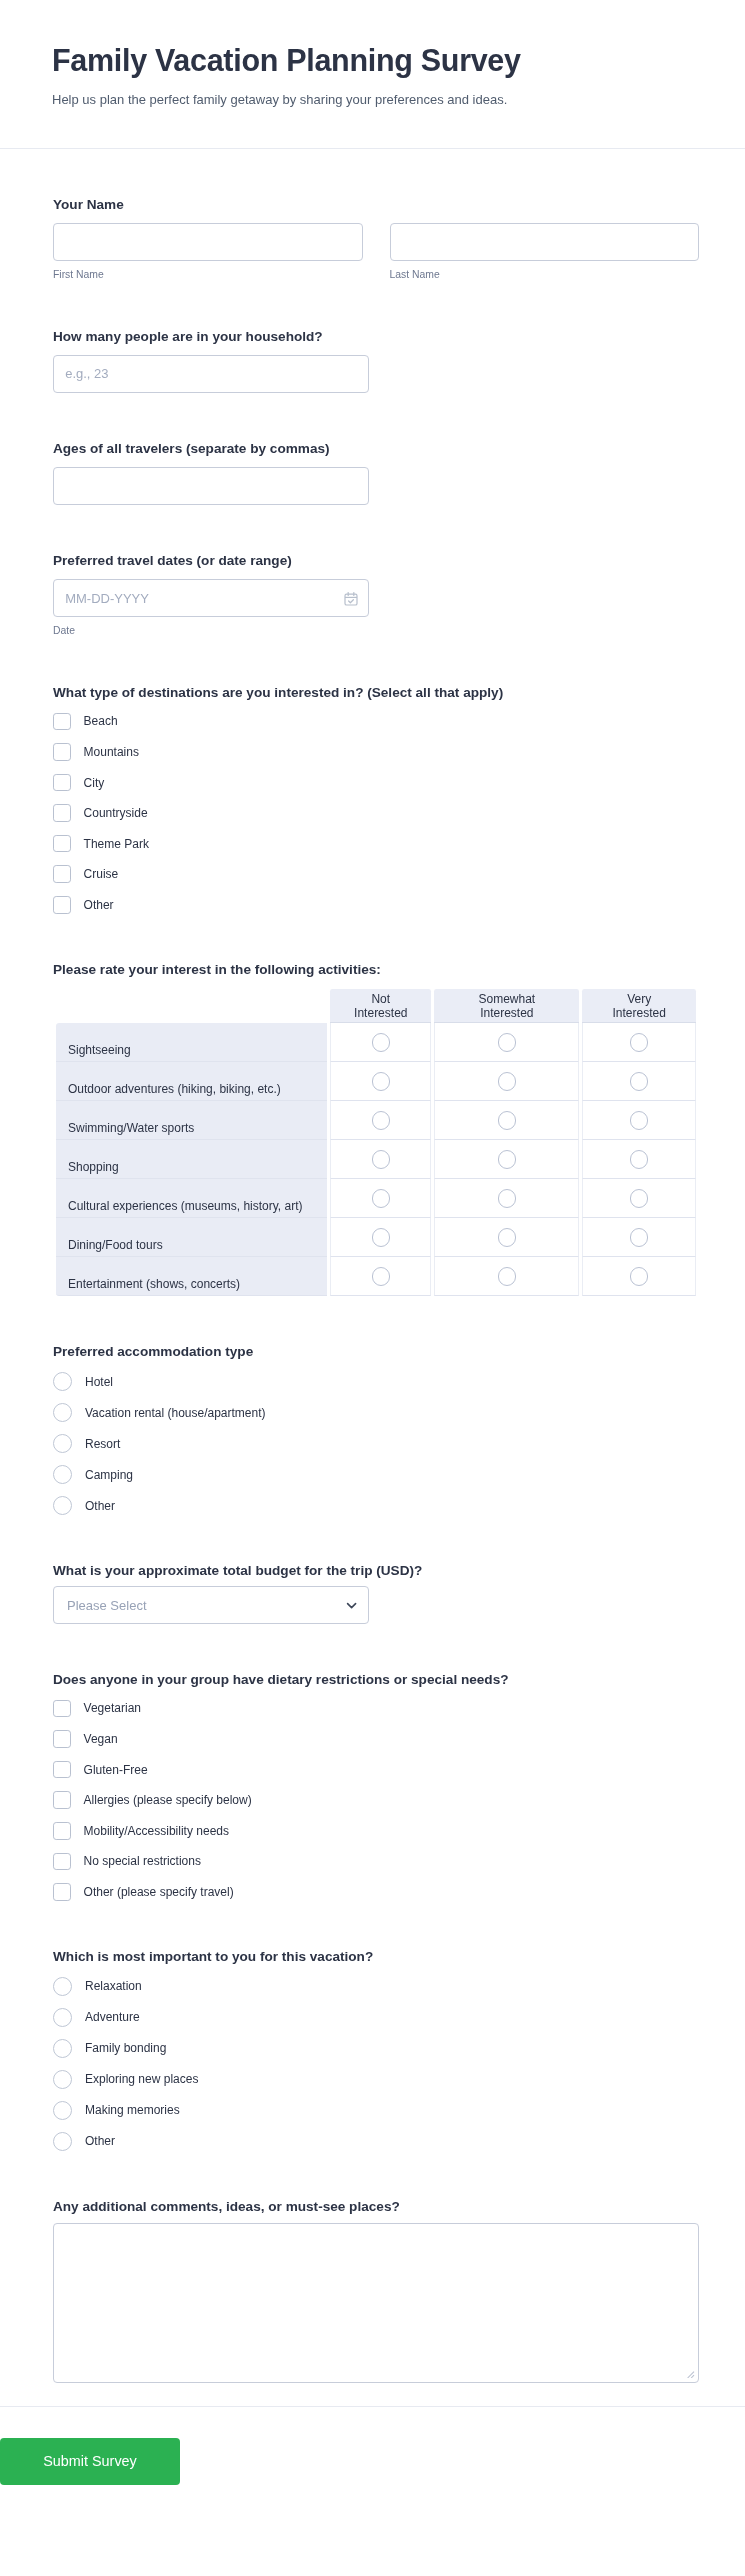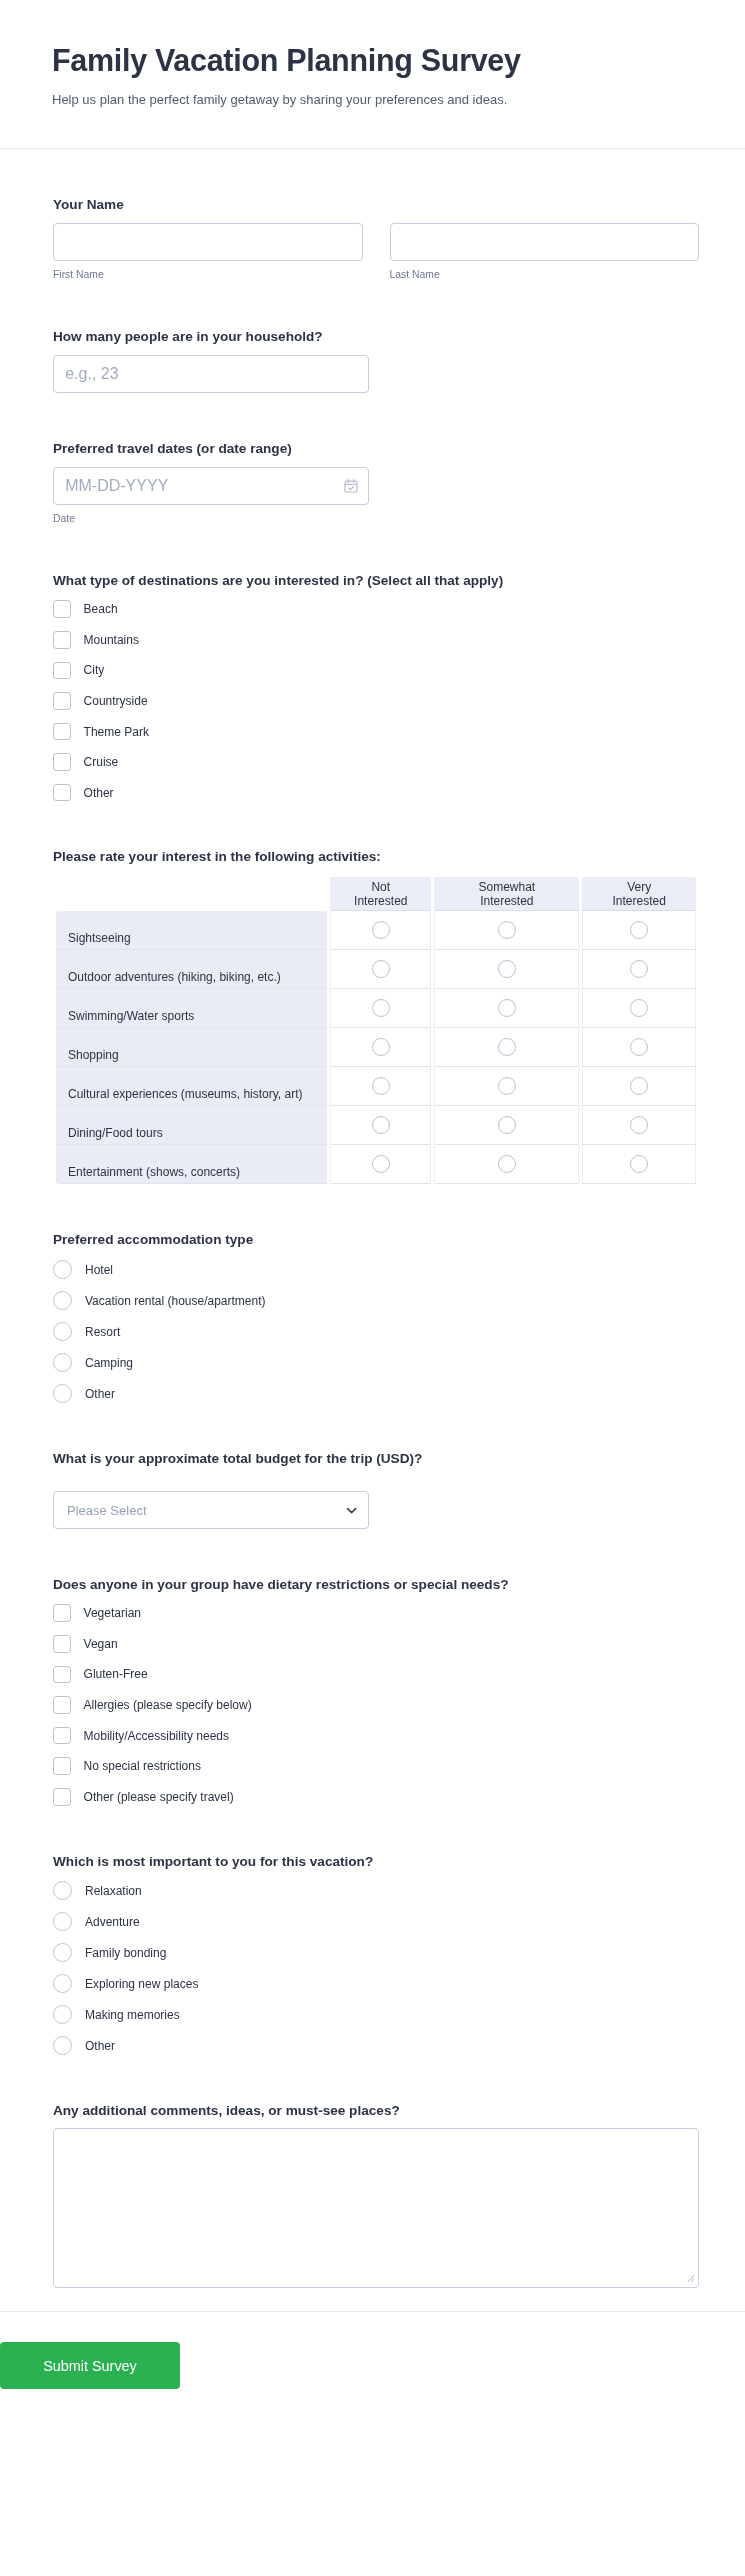--- a/index.html
+++ b/index.html
@@ -17,21 +17,21 @@
   .divider { border:none; border-top:0.8px solid #e7eaf1; margin:41px 0 0 0; }
   .divider-bottom { border:none; border-top:0.8px solid #e7eaf1; margin:23px 0 0 0; }
   .content { padding: 0 47px 0 53px; }
   .question { margin-top:47px; }
   .q-label { font-size:13.6px; font-weight:600; line-height:17.6px; color:#2c3345; }
 
   .name-row { display:flex; gap:27px; margin-top:9.6px; }
   .name-col { flex:1; }
   .text-input {
     width:100%; height:38px; border:0.8px solid #c7cdda; border-radius:4px;
-    background:#fff; font-family:inherit; font-size:16px; color:#2c3345; padding:0 11.2px; outline:none;
+    background:#fff; font-family:inherit; font-size:13px; color:#2c3345; padding:0 11.2px; outline:none;
   }
   .text-input::placeholder { color:#a3acbf; opacity:1; }
   .input-sm { width:316px; margin-top:9.6px; display:block; }
   .sublabel { margin-top:6.4px; font-size:10.4px; line-height:13px; color:#6e7890; }
 
   .date-wrap { position:relative; width:316px; margin-top:9.6px; }
   .date-wrap .text-input { width:100%; margin-top:0; padding-right:35px; }
   .cal-icon { position:absolute; right:9.6px; top:11.2px; width:16px; height:16px; }
 
   .opt-list { margin-top:11.2px; }
@@ -61,21 +61,21 @@
   }
   .matrix tbody tr:first-child th { border-radius:3.2px 0 0 0; }
   .matrix tbody tr:last-child th { border-radius:0 0 0 3.2px; }
   .matrix td.cell {
     height:39px; background:#fff; text-align:center;
     border:0.8px solid #eaedf4; border-top:none; border-bottom:0.8px solid #dfe3ee;
   }
   .m-radio { display:inline-block; width:18.4px; height:18.4px; border:0.8px solid #bac2d3; border-radius:50%; background:#fff; vertical-align:middle; }
 
   .select-box {
-    position:relative; width:316px; height:38px; margin-top:23px;
+    position:relative; width:316px; height:38px; margin-top:6px;
     border:0.8px solid #c7cdda; border-radius:4px; background:#fff;
     font-size:13px; color:#98a2b6; line-height:37px; padding:0 44px 0 13px;
   }
   .chev-icon { position:absolute; right:11.2px; top:13.6px; width:11.2px; height:11.2px; }
 
   .ta-wrap { position:relative; margin-top:8px; }
   .textarea {
     width:100%; height:160px; border:0.8px solid #c7cdda; border-radius:4px; background:#fff;
     resize:none; font-family:inherit; font-size:13px; color:#2c3345; padding:9.6px 11.2px; outline:none; display:block;
   }
@@ -110,20 +110,24 @@
         <div class="sublabel">Last Name</div>
       </div>
     </div>
   </div>
 
   <div class="question">
     <div class="q-label">How many people are in your household?</div>
     <input class="text-input input-sm" type="text" placeholder="e.g., 23" style="">
   </div>
 
+  <div class="question">
+    <div class="q-label">Ages of all travelers (separate by commas)</div>
+    <input class="text-input input-sm" type="text" style="">
+  </div>
 
   <div class="question">
     <div class="q-label">Preferred travel dates (or date range)</div>
     <div class="date-wrap">
       <input class="text-input" type="text" placeholder="MM-DD-YYYY" style="">
       <svg class="cal-icon" viewBox="0 0 20 20" fill="none">
         <rect x="2.5" y="4" width="15" height="13.5" rx="2" stroke="#b7bfcc" stroke-width="1.5"></rect>
         <line x1="2.5" y1="8" x2="17.5" y2="8" stroke="#b7bfcc" stroke-width="1.5"></line>
         <line x1="6.5" y1="2" x2="6.5" y2="5.5" stroke="#b7bfcc" stroke-width="1.5" stroke-linecap="round"></line>
         <line x1="13.5" y1="2" x2="13.5" y2="5.5" stroke="#b7bfcc" stroke-width="1.5" stroke-linecap="round"></line>

